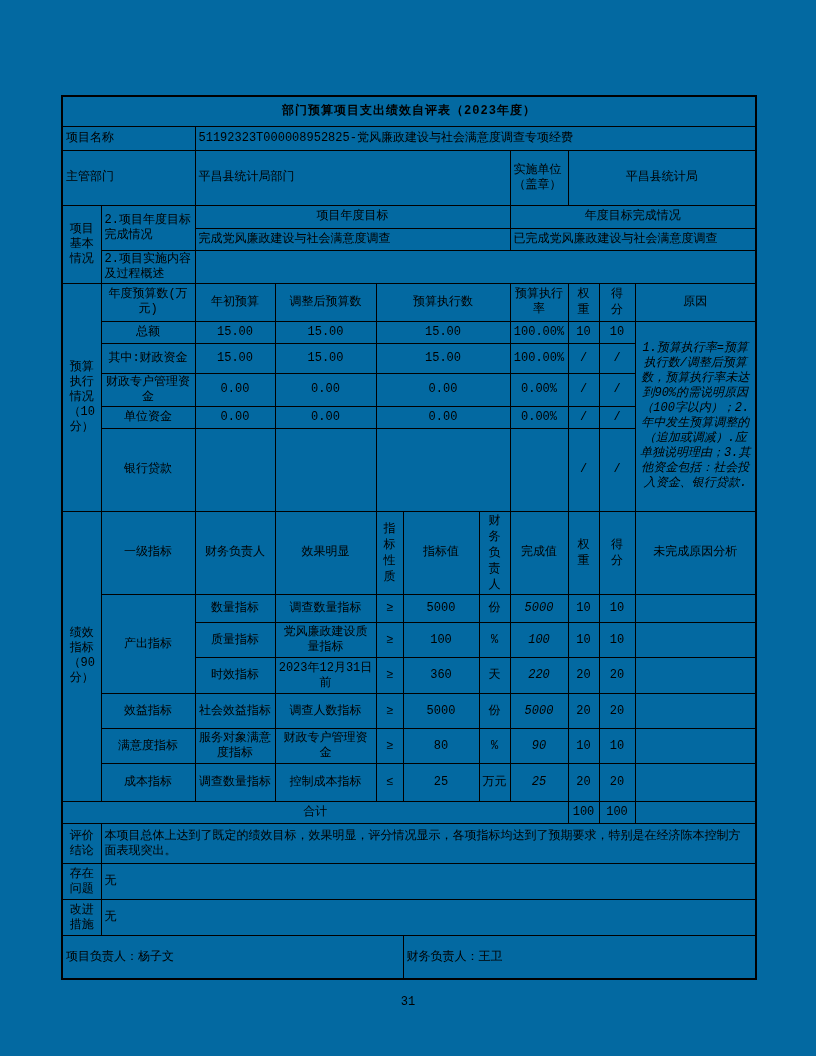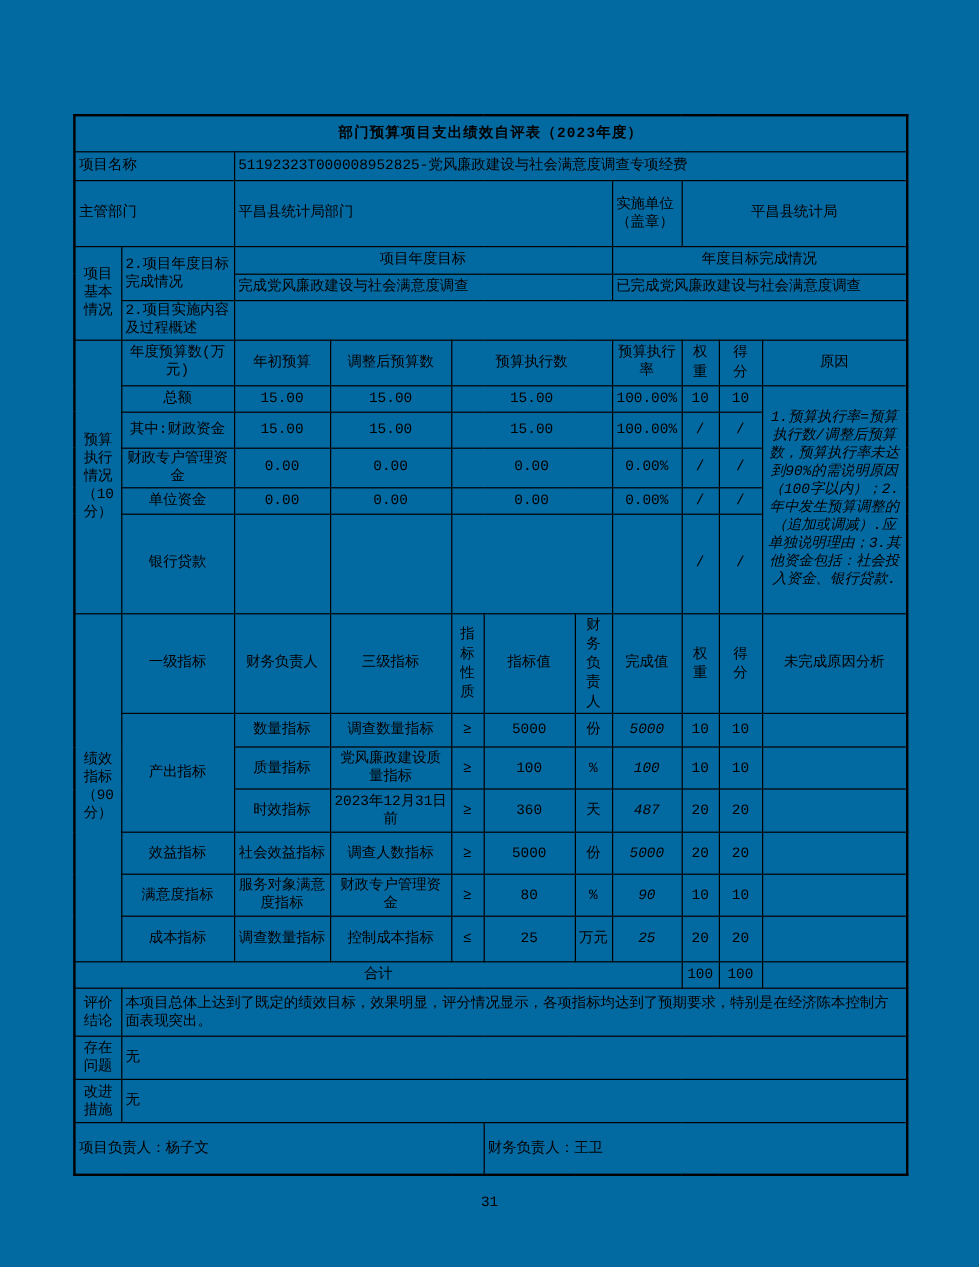--- a/index.html
+++ b/index.html
@@ -136,21 +136,21 @@
         <td colspan="3"></td>
         <td></td>
         <td>/</td>
         <td>/</td>
       </tr>
 
       <tr style="height:75px">
         <td rowspan="7">绩效指标（90分）</td>
         <td>一级指标</td>
         <td>财务负责人</td>
-        <td>三级指标</td>
+        <td>效果明显</td>
         <td><span class="vstack">指标性质</span></td>
         <td>指标值</td>
         <td><span class="vstack">财务负责人</span></td>
         <td>完成值</td>
         <td><span class="vstack">权重</span></td>
         <td><span class="vstack">得分</span></td>
         <td>未完成原因分析</td>
       </tr>
       <tr style="height:28px">
         <td rowspan="3">产出指标</td>
@@ -174,21 +174,21 @@
         <td>10</td>
         <td>10</td>
         <td></td>
       </tr>
       <tr style="height:36px">
         <td>时效指标</td>
         <td>2023年12月31日前</td>
         <td>≥</td>
         <td>360</td>
         <td>天</td>
-        <td class="ital">487</td>
+        <td class="ital">220</td>
         <td>20</td>
         <td>20</td>
         <td></td>
       </tr>
       <tr style="height:35px">
         <td>效益指标</td>
         <td>社会效益指标</td>
         <td>调查人数指标</td>
         <td>≥</td>
         <td>5000</td>

